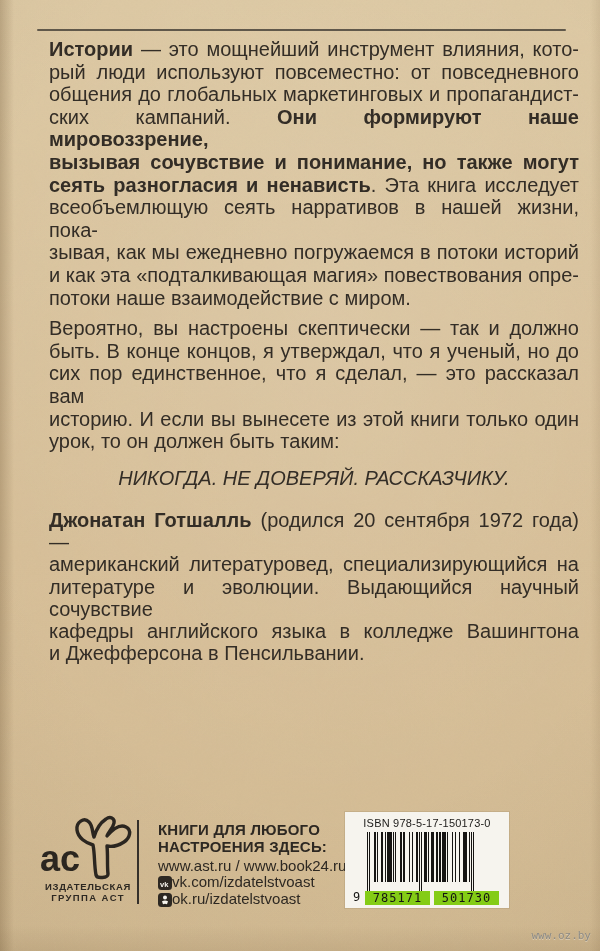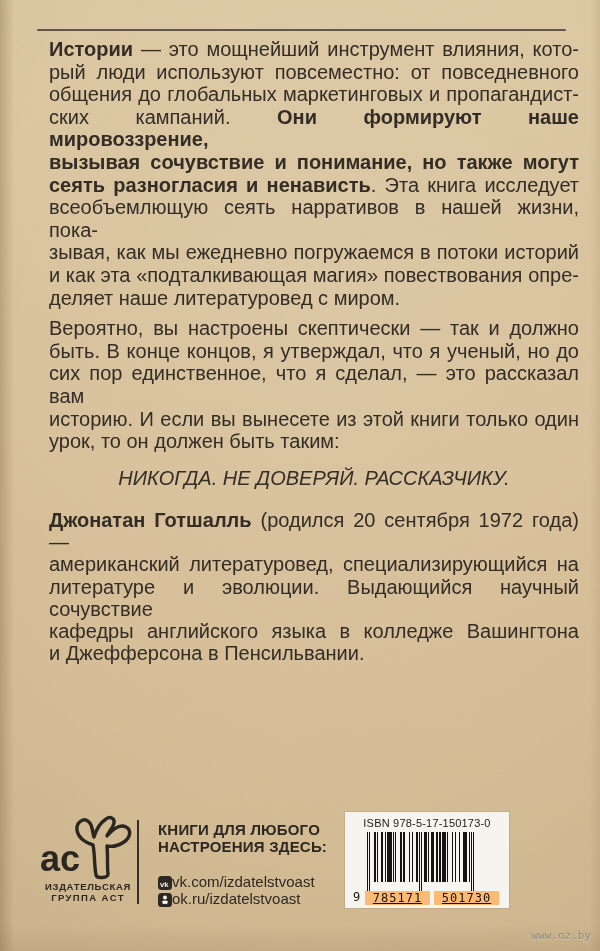--- a/index.html
+++ b/index.html
@@ -53,21 +53,21 @@
     box-shadow:0 0 0 1px rgba(120,100,70,.15);}
   .isbn{margin-top:5px;text-align:center;font-size:11px;letter-spacing:.2px;color:#1c1b19;}
   #bars{position:absolute;left:22px;top:20px;width:108px;height:62px;display:flex;align-items:flex-start;}
   #bars .bar{height:50px;}
   #bars .bar.black{background:#151412;}
   #bars .bar.tall{height:62px;}
   .digit-lead{position:absolute;left:8px;bottom:4px;font-family:"DejaVu Sans Mono",monospace;
     font-size:12px;color:#151412;z-index:2;}
   .digits{position:absolute;left:20px;right:10px;bottom:3px;display:flex;gap:4px;z-index:2;
     font-family:"DejaVu Sans Mono",monospace;font-size:12px;color:#151412;}
-  .d-g{flex:1;text-align:center;background:#fdba74;letter-spacing:1px;text-decoration:underline;}
+  .d-g{flex:1;text-align:center;background:#84cc16;letter-spacing:1px;}
 
   .watermark{position:absolute;left:546px;top:929px;font-family:"DejaVu Sans Mono",monospace;
     font-size:11px;color:#8d8b85;text-shadow:0 1px 0 rgba(255,255,255,.35);white-space:nowrap;
     left:auto;right:9px;}
 </style>
 </head>
 <body>
 
 <div id="page" data-name="book-back-cover">
 
@@ -91,21 +91,21 @@
       <div class="section" data-name="section-opening">
         <div class="line" data-name="text-line"><span class="b">Истории</span><span> — это мощнейший инструмент влияния, кото-</span></div>
         <div class="line" data-name="text-line"><span>рый люди используют повсеместно: от повседневного</span></div>
         <div class="line" data-name="text-line"><span>общения до глобальных маркетинговых и пропагандист-</span></div>
         <div class="line" data-name="text-line"><span>ских кампаний. </span><span class="b">Они формируют наше мировоззрение,</span></div>
         <div class="line" data-name="text-line"><span class="b">вызывая сочувствие и понимание, но также могут</span></div>
         <div class="line" data-name="text-line"><span class="b">сеять разногласия и ненависть</span><span>. Эта книга исследует</span></div>
         <div class="line" data-name="text-line"><span>всеобъемлющую сеять нарративов в нашей жизни, пока-</span></div>
         <div class="line" data-name="text-line"><span>зывая, как мы ежедневно погружаемся в потоки историй</span></div>
         <div class="line" data-name="text-line"><span>и как эта «подталкивающая магия» повествования опре-</span></div>
-        <div class="line last" data-name="text-line"><span>деляет наше литературовед с миром.</span></div>
+        <div class="line last" data-name="text-line"><span>потоки наше взаимодействие с миром.</span></div>
       </div>
       <div class="section" data-name="section-lesson">
         <div class="line" data-name="text-line"><span>Вероятно, вы настроены скептически — так и должно</span></div>
         <div class="line" data-name="text-line"><span>быть. В конце концов, я утверждал, что я ученый, но до</span></div>
         <div class="line" data-name="text-line"><span>сих пор единственное, что я сделал, — это рассказал вам</span></div>
         <div class="line" data-name="text-line"><span>историю. И если вы вынесете из этой книги только один</span></div>
         <div class="line last" data-name="text-line"><span>урок, то он должен быть таким:</span></div>
       </div>
       <div class="section" data-name="section-quote">
         <div class="line last" data-name="quote-line">НИКОГДА. НЕ ДОВЕРЯЙ. РАССКАЗЧИКУ.</div>
@@ -129,20 +129,21 @@
                  C44 32 38 33 33 32 C34 42 33 51 34 60 C34 64 23 65 22 61 Z" fill="none" stroke="#2b2620" stroke-width="3.4" stroke-linejoin="round" stroke-linecap="round"></path>
       </g>
     </svg>
     <div class="logo-cap logo-cap1" data-name="publisher-name-line1">ИЗДАТЕЛЬСКАЯ</div>
     <div class="logo-cap logo-cap2" data-name="publisher-name-line2">ГРУППА АСТ</div>
 
     <div class="pub-divider" data-name="divider"></div>
 
     <div class="promo promo1" data-name="promo-line1">КНИГИ ДЛЯ ЛЮБОГО</div>
     <div class="promo promo2" data-name="promo-line2">НАСТРОЕНИЯ ЗДЕСЬ:</div>
+    <div class="sites" data-name="publisher-websites">www.ast.ru / www.book24.ru</div>
 
     <div class="srow srow1" data-name="vk-link-row">
       <span class="sicon" data-name="vk-icon">
         <svg width="10" height="7" viewBox="0 0 10 7">
           <text x="0" y="6.5" font-family="Liberation Sans, sans-serif" font-weight="bold" font-size="7.5" fill="#f6f4ee">vk</text>
         </svg>
       </span>
       <span data-name="vk-handle">vk.com/izdatelstvoast</span>
     </div>
     <div class="srow srow2" data-name="ok-link-row">

